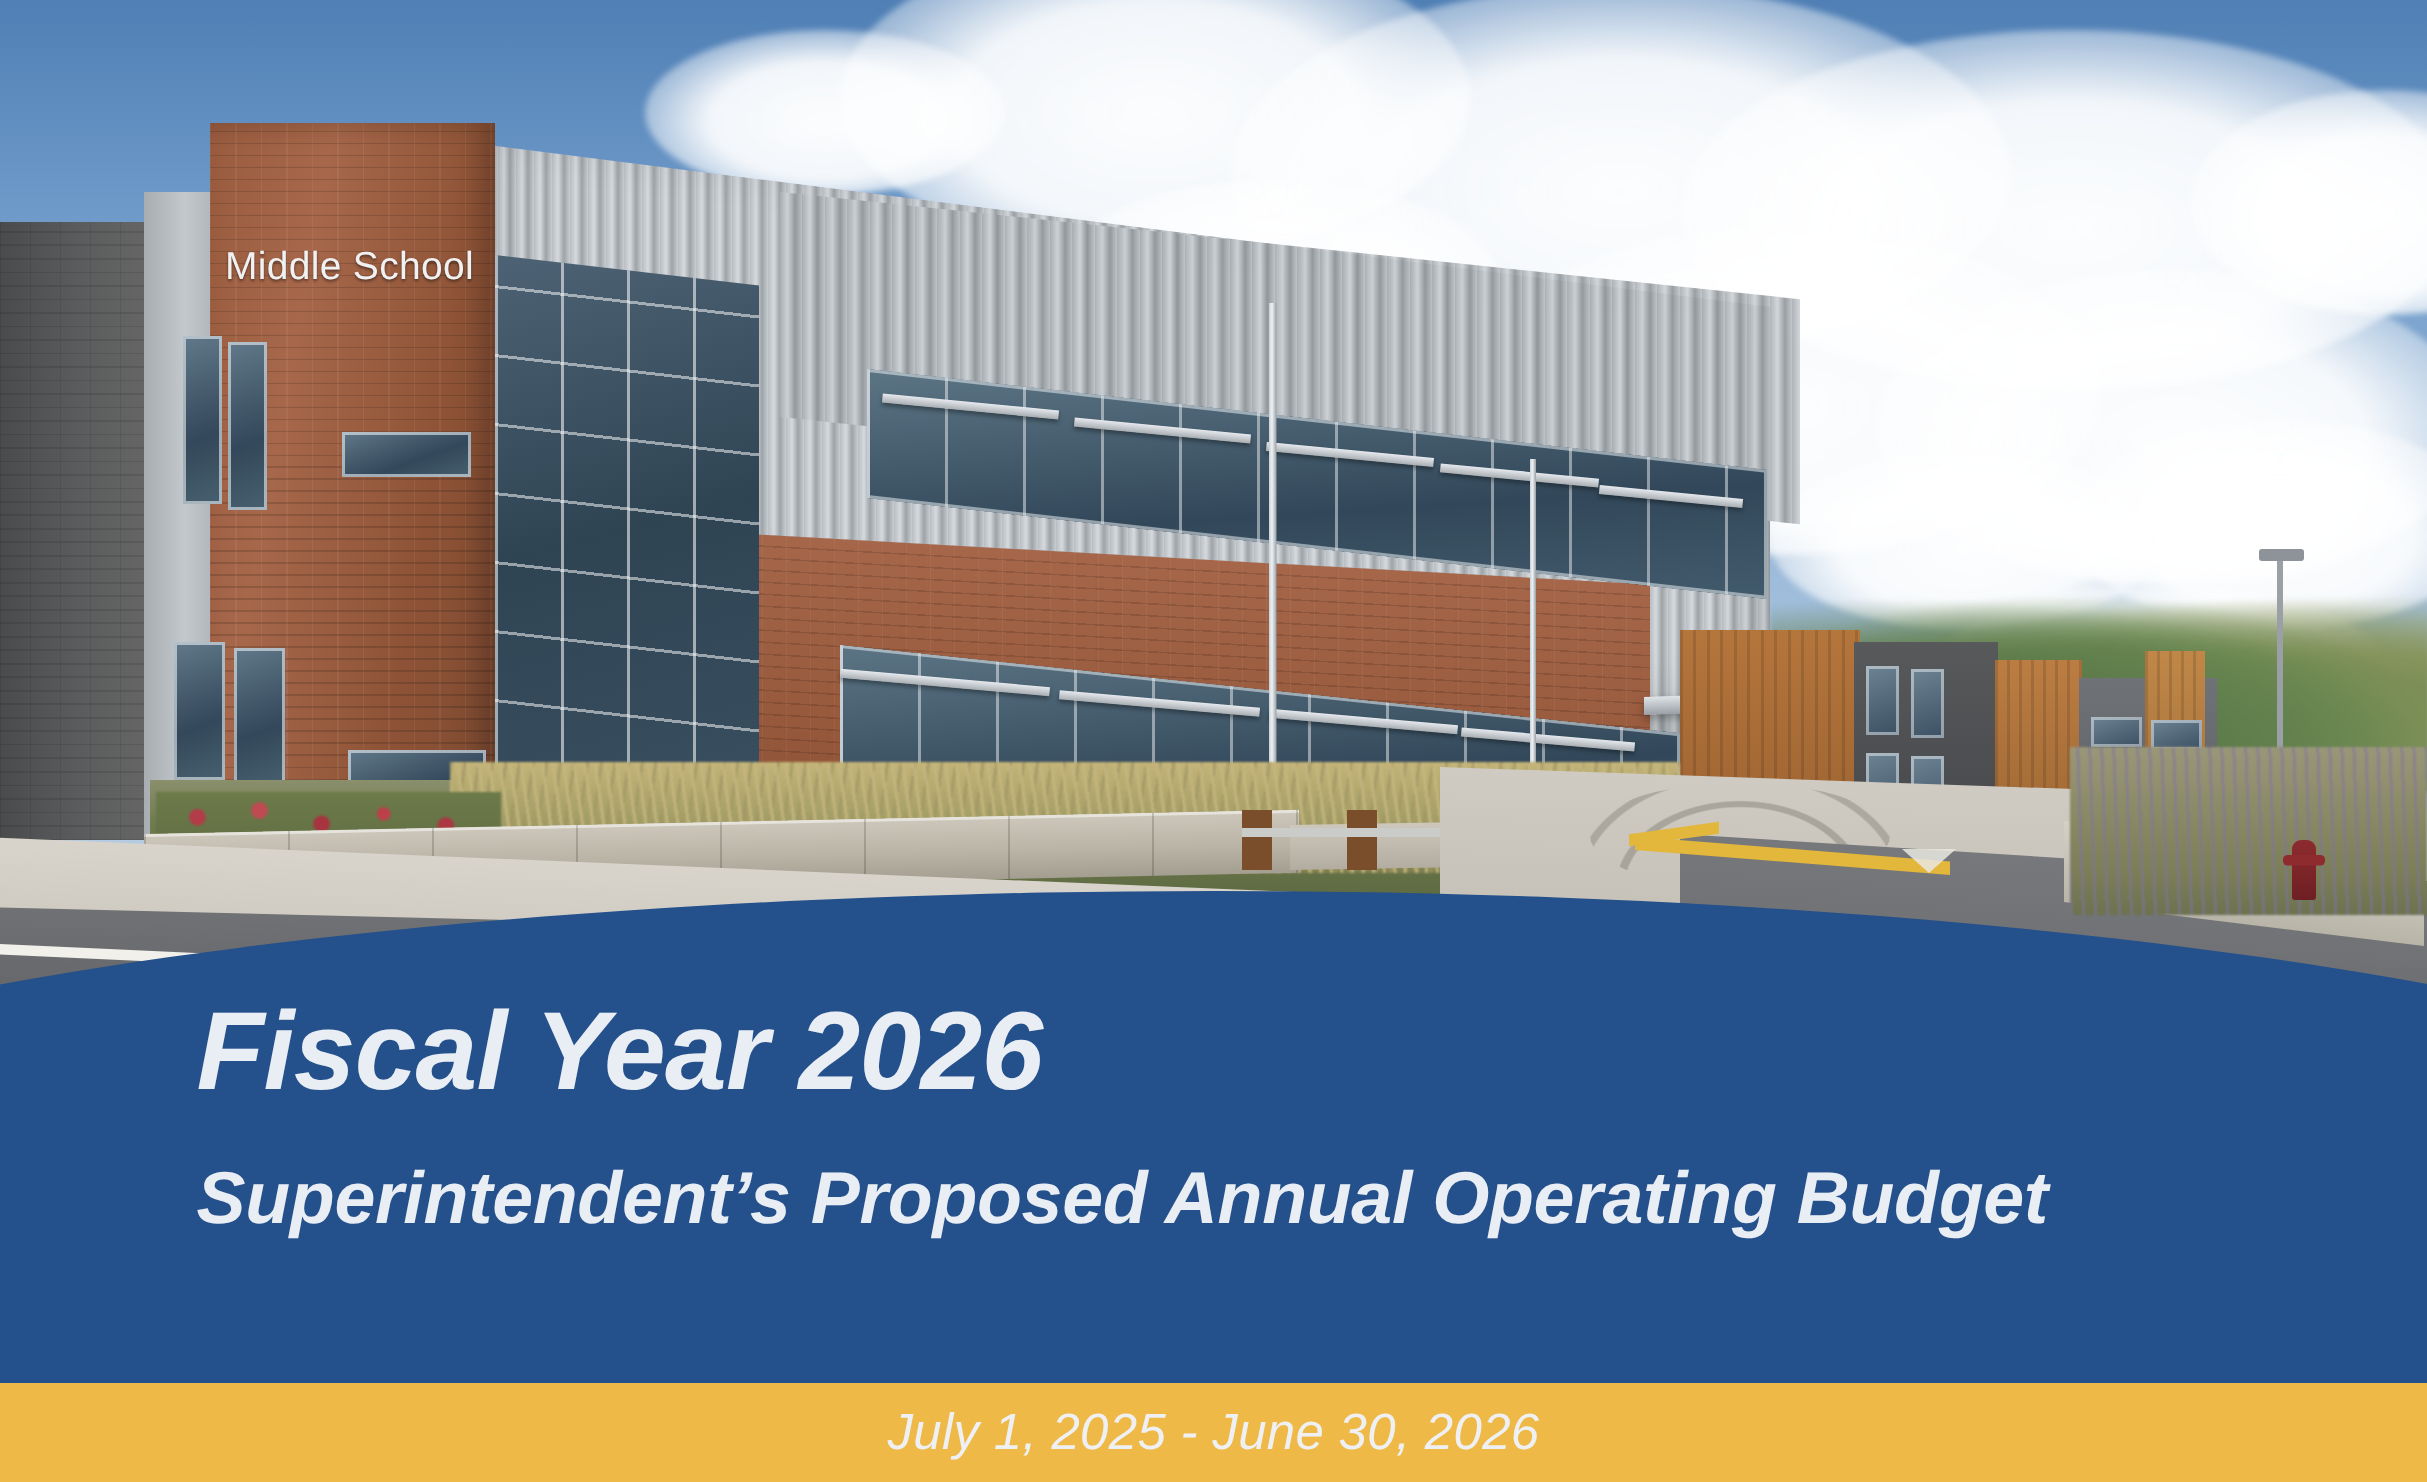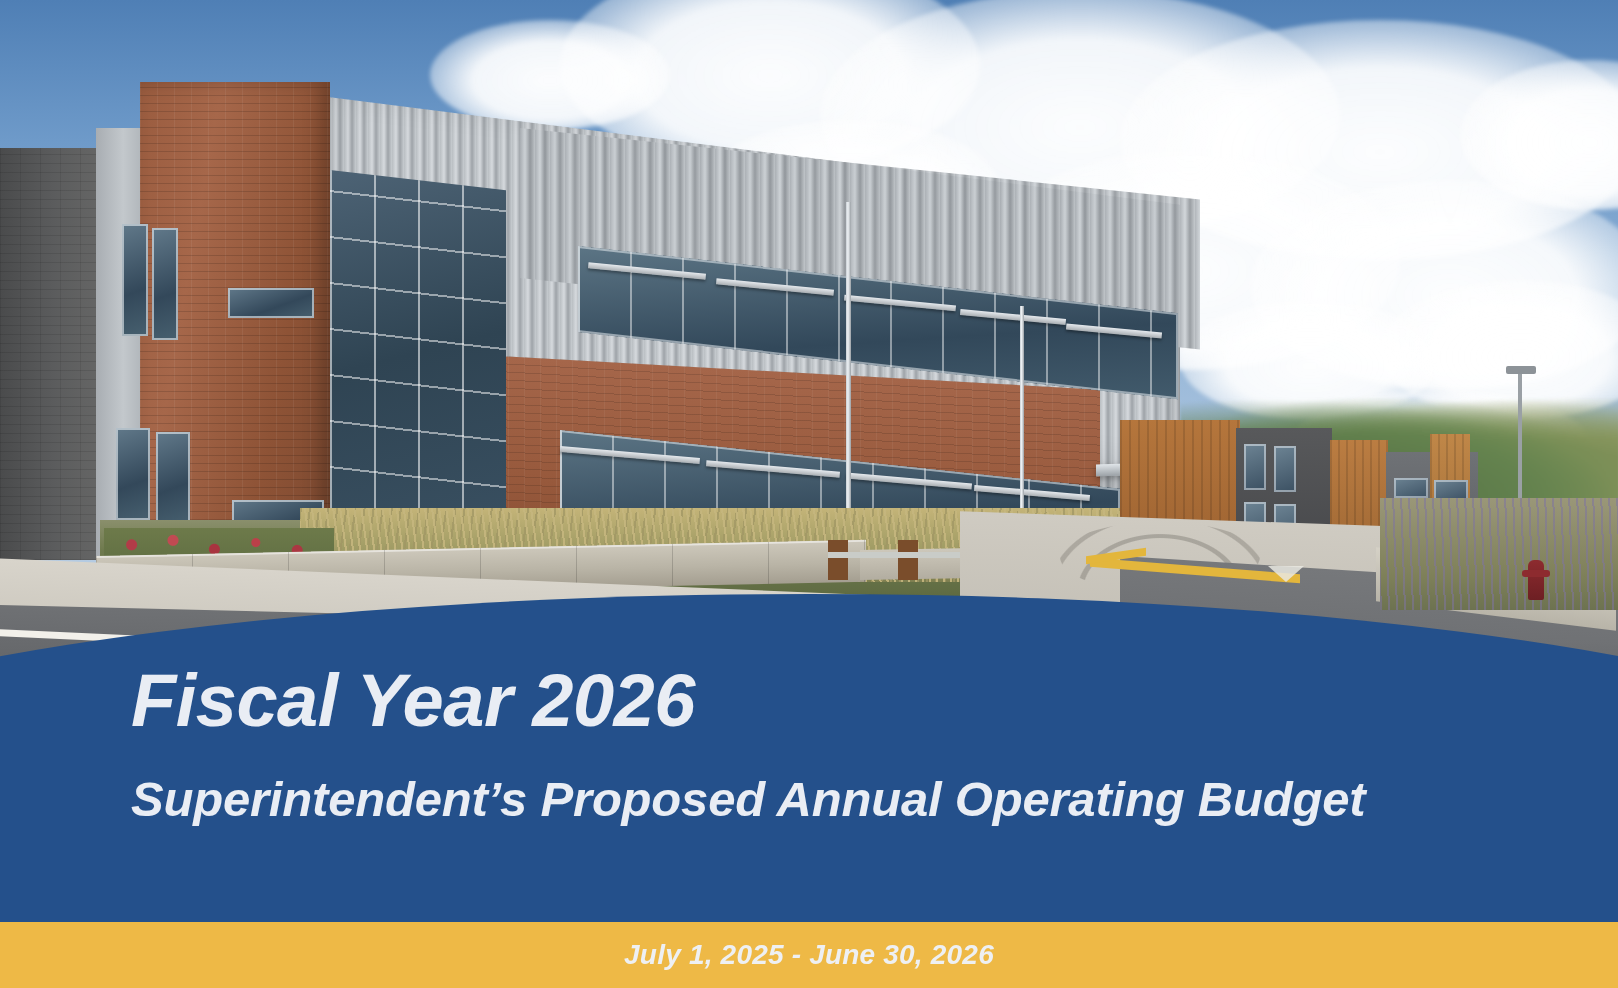--- a/index.html
+++ b/index.html
@@ -491,22 +491,22 @@
     width: 1618px;
     height: 66px;
     background: #eeb946;
     display: flex;
     align-items: center;
     justify-content: center;
   }
   .footer-text {
     color: #eef0f3;
     font-family: "Liberation Sans", sans-serif;
-    font-size: 28px;
-    font-weight: bold;
+    font-size: 34px;
+    font-weight: normal;
     font-style: italic;
     letter-spacing: .2px;
     white-space: nowrap;
   }
 </style>
 </head>
 <body>
 
 <div class="slide">
 
@@ -593,20 +593,21 @@
     <div class="curb-yellow"></div>
     <div class="curb-yellow2"></div>
     <div class="road-arrow"></div>
     <div class="curb-far"></div>
     <div class="purple-flowers"></div>
     <div class="hydrant"></div>
     <div class="asphalt"></div>
     <div class="road-stripe"></div>
 
     <div class="school-name">
+      <div>Middle School</div>
     </div>
   </div>
 
   <div class="banner">
     <div class="banner-fill"></div>
     <div class="banner-text">
       <h1 class="title">Fiscal Year 2026</h1>
       <h2 class="subtitle">Superintendent’s Proposed Annual Operating Budget</h2>
     </div>
   </div>

